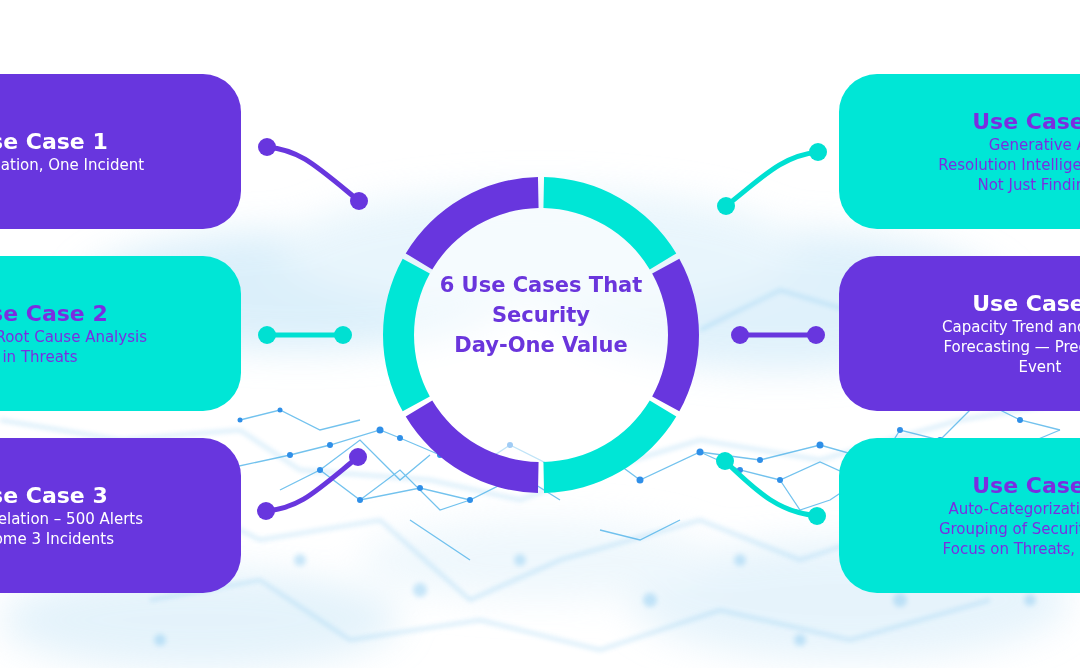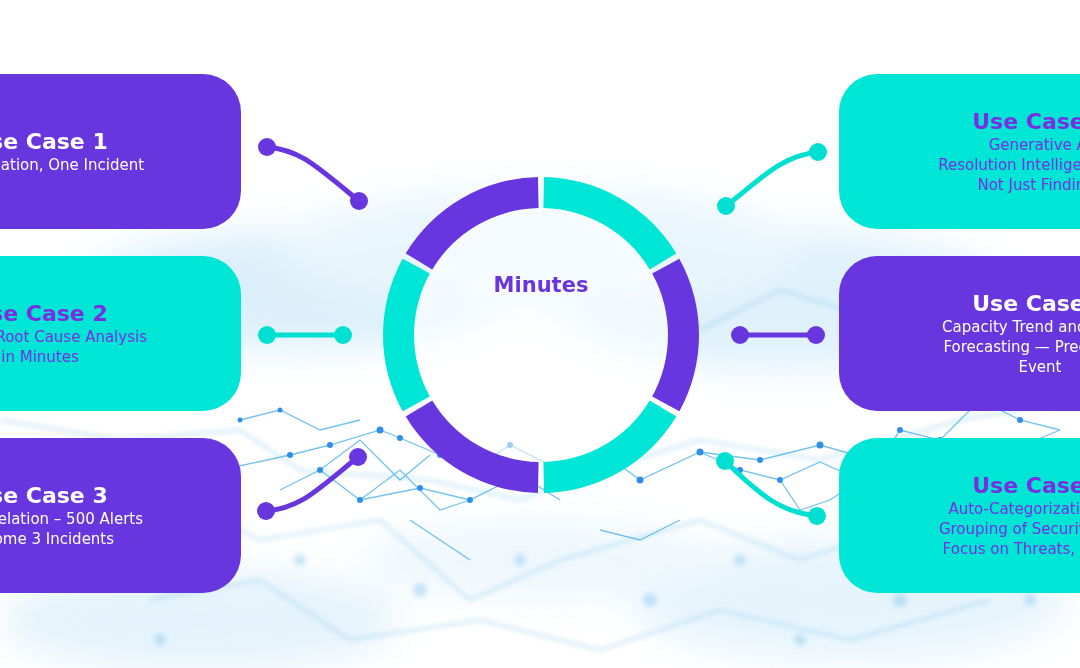--- a/index.html
+++ b/index.html
@@ -179,21 +179,21 @@
   <div class="inner">
     <div class="card-title">Use Case 1</div>
     <div class="card-desc">nt Correlation, One Incident</div>
   </div>
 </div>
 
 <div class="card left teal" style="top:256px;">
   <div class="inner">
     <div class="card-title">Use Case 2</div>
     <div class="card-desc">omated Root Cause Analysis</div>
-    <div class="card-desc">in Minutes</div>
+    <div class="card-desc">in Threats</div>
   </div>
 </div>
 
 <div class="card left purple" style="top:438px;">
   <div class="inner">
     <div class="card-title">Use Case 3</div>
     <div class="card-desc">ent Correlation – 500 Alerts</div>
     <div class="card-desc">Become 3 Incidents</div>
   </div>
 </div>
@@ -231,21 +231,23 @@
       <path d="M164.03319589915097,3.0291174847802154 A158,158 0 0 1 296.2901993668519,79.3877340390706 L269.7459197442417,95.40026723393649 A127,127 0 0 0 163.43807518476058,34.023404560551185 Z" fill="#00e6d6"></path>
       <path d="M299.3233952660028,84.64138344570962 A158,158 0 0 1 299.3233952660028,237.3586165542904 L272.18399492900227,222.3768626733853 A127,127 0 0 0 272.18399492900227,99.6231373266147 Z" fill="#6836de"></path>
       <path d="M296.2901993668519,242.6122659609294 A158,158 0 0 1 164.03319589915097,318.9708825152198 L163.43807518476058,287.97659543944883 A127,127 0 0 0 269.7459197442417,226.59973276606348 Z" fill="#00e6d6"></path>
       <path d="M157.96680410084906,318.9708825152198 A158,158 0 0 1 25.70980063314815,242.61226596092942 L52.254080255758325,226.59973276606354 A127,127 0 0 0 158.56192481523942,287.97659543944883 Z" fill="#6836de"></path>
       <path d="M22.67660473399718,237.3586165542904 A158,158 0 0 1 22.676604733997152,84.64138344570968 L49.816005070997704,99.62313732661474 A127,127 0 0 0 49.81600507099775,222.37686267338535 Z" fill="#00e6d6"></path>
       <path d="M25.709800633148205,79.38773403907048 A158,158 0 0 1 157.96680410084892,3.0291174847802154 L158.5619248152393,34.023404560551185 A127,127 0 0 0 52.25408025575837,95.4002672339364 Z" fill="#6836de"></path>
     </g>
 </svg>
 
 <div class="center-title">
-  <span>Minutes</span>
+  <span>6 Use Cases That</span>
+  <span>Security</span>
+  <span>Day-One Value</span>
 </div>
 
 <svg class="connectors" viewBox="0 0 1080 668" xmlns="http://www.w3.org/2000/svg">
   <g>
     <path d="M267,147 C300,150 315,165 359,201" stroke="#6836de" stroke-width="5" fill="none" stroke-linecap="round"></path>
     <circle cx="267" cy="147" r="9" fill="#6836de"></circle>
     <circle cx="359" cy="201" r="9" fill="#6836de"></circle>
   </g>
   <g>
     <line x1="267" y1="335" x2="343" y2="335" stroke="#00e0d2" stroke-width="5"></line>

